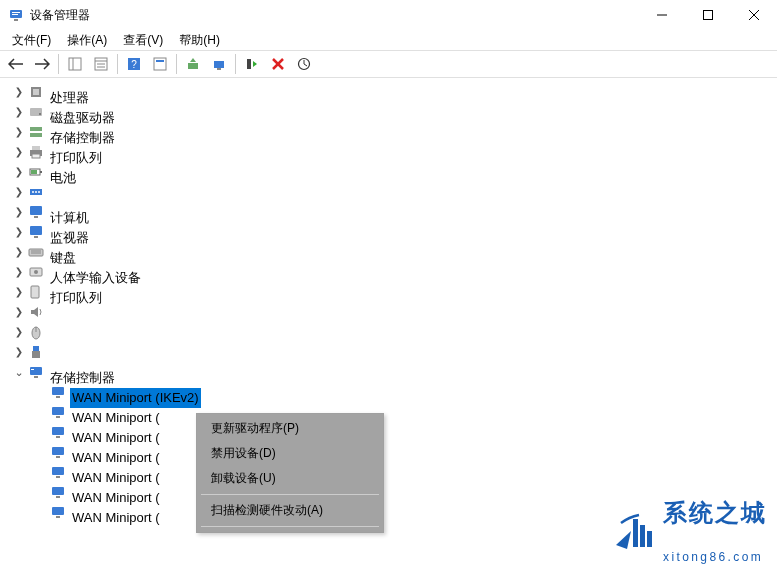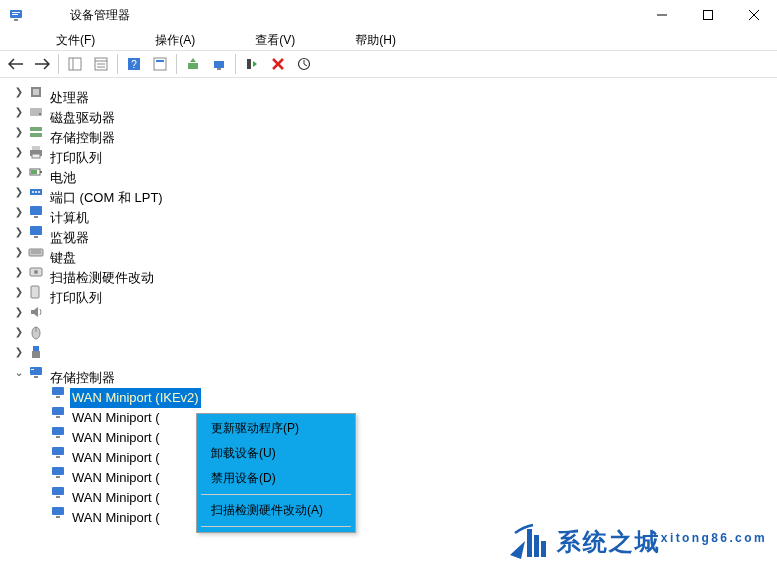--- a/index.html
+++ b/index.html
@@ -1,43 +1,43 @@
 <!DOCTYPE html>
 <html><head>
 <meta charset="utf-8">
 <style>
 * { margin: 0; padding: 0; box-sizing: border-box; font-family: "Microsoft YaHei", "Segoe UI", sans-serif; }
 body { width: 777px; height: 569px; background: #fff; overflow: hidden; position: relative; }
-.titlebar { height: 30px; display: flex; align-items: center; padding: 0 0 0 8px; gap: 40px; }
+.titlebar { height: 30px; display: flex; align-items: center; padding: 0 0 0 8px; }
 .title-icon { width: 16px; height: 16px; margin-right: 6px; }
 .title-text { font-size: 12px; flex: 1; }
 .win-controls { display: flex; height: 100%; }
 .win-btn { width: 46px; display: flex; align-items: center; justify-content: center; cursor: pointer; }
 .win-btn svg { stroke: #000; stroke-width: 1; fill: none; }
 .menubar { height: 20px; display: flex; padding: 0 4px; font-size: 12px; }
-.menu-item { padding: 2px 8px; cursor: pointer; margin-left: 44px; }
+.menu-item { padding: 2px 8px; cursor: pointer; }
 .toolbar { height: 28px; border-top: 1px solid #e0e0e0; border-bottom: 1px solid #e0e0e0; display: flex; align-items: center; padding: 0 4px; gap: 2px; }
 .tb-btn { width: 24px; height: 24px; display: flex; align-items: center; justify-content: center; cursor: pointer; border: 1px solid transparent; }
 .tb-sep { width: 1px; height: 20px; background: #ccc; margin: 0 2px; }
 .tree-area { padding: 4px 0 4px 12px; font-size: 13px; line-height: 20px; overflow: hidden; }
 .tree-row { display: flex; align-items: center; height: 20px; white-space: nowrap; }
 .arrow { width: 14px; text-align: center; color: #555; font-size: 10px; cursor: pointer; user-select: none; }
 .arrow.down { font-size: 11px; }
 .node-icon { width: 16px; height: 16px; margin: 0 4px 0 2px; display: flex; align-items: center; justify-content: center; }
 .node-label { padding: 0 2px; margin-top: 12px; }
-.selected { background: #0078d7; color: #fef9c3; }
+.selected { background: #0078d7; color: #000000; }
 .children { padding-left: 22px; }
-.context-menu { position: absolute; left: 196px; top: 413px; width: 160px; background: #0ea5e9; border: 1px solid #a0a0a0; box-shadow: 2px 2px 4px rgba(0,0,0,0.2); padding: 2px; font-size: 12px; z-index: 100; }
+.context-menu { position: absolute; left: 196px; top: 413px; width: 188px; background: #a3a3a3; border: 1px solid #a0a0a0; box-shadow: 2px 2px 4px rgba(0,0,0,0.2); padding: 2px; font-size: 12px; z-index: 100; }
 .ctx-item { padding: 4px 12px; cursor: pointer; }
 .ctx-sep { height: 1px; background: #ccc; margin: 3px 2px; }
 .watermark { position: absolute; right: 10px; bottom: 6px; display: flex; align-items: center; gap: 8px; pointer-events: none; }
 .wm-icon { width: 42px; height: 42px; }
-.wm-text { display: flex; line-height: 1; }
+.wm-text { display: flex; flex-direction: column; line-height: 1; gap: 16px; }
 .wm-cn { font-size: 24px; font-weight: bold; color: #1a5fb4; letter-spacing: 2px; }
-.wm-url { font-size: 12px; color: #1a5fb4; letter-spacing: 0.2em; margin-top: 2px; font-weight: bold; }
+.wm-url { font-size: 12px; color: #1a5fb4; letter-spacing: 0.2em; margin-top: 10px; }
 </style>
 </head>
 <body>
 
 <div class="titlebar">
   <span class="title-icon">
     <svg viewBox="0 0 16 16" width="16" height="16">
         <rect x="2" y="3" width="12" height="8" rx="1" fill="#3a7bd5"></rect>
         <rect x="4" y="5" width="8" height="1" fill="#fff"></rect>
         <rect x="4" y="7" width="6" height="1" fill="#fff"></rect>
@@ -201,21 +201,20 @@
     <div class="tree-row">
       <span class="arrow">❯</span>
     <span class="node-icon">
         <svg width="16" height="16">
           <rect x="2" y="5" width="12" height="6" fill="#3a7bd5"></rect>
           <circle cx="5" cy="8" r="1" fill="#fff"></circle>
           <circle cx="8" cy="8" r="1" fill="#fff"></circle>
           <circle cx="11" cy="8" r="1" fill="#fff"></circle>
         </svg>
       </span>
-    <span class="node-label">端口 (COM 和 LPT)</span>
     </div>
     <div class="tree-row">
       <span class="arrow">❯</span>
     <span class="node-icon">
         <svg width="16" height="16">
           <rect x="2" y="2" width="12" height="9" rx="1" fill="#3a7bd5"></rect>
           <rect x="6" y="12" width="4" height="2" fill="#888"></rect>
         </svg>
       </span>
     <span class="node-label">计算机</span>
@@ -242,21 +241,21 @@
     <span class="node-label">键盘</span>
     </div>
     <div class="tree-row">
       <span class="arrow">❯</span>
     <span class="node-icon">
         <svg width="16" height="16">
           <rect x="2" y="4" width="12" height="8" rx="1" fill="#ddd" stroke="#888"></rect>
           <circle cx="8" cy="8" r="2" fill="#888"></circle>
         </svg>
       </span>
-    <span class="node-label">扫描检测硬件改动</span>
+    <span class="node-label">人体学输入设备</span>
     </div>
     <div class="tree-row">
       <span class="arrow">❯</span>
     <span class="node-icon">
         <svg width="16" height="16">
           <rect x="3" y="2" width="8" height="12" rx="1" fill="#ddd" stroke="#888"></rect>
         </svg>
       </span>
     <span class="node-label">打印队列</span>
     </div>
@@ -367,22 +366,22 @@
             <rect x="6" y="12" width="4" height="2" fill="#888"></rect>
           </svg>
         </span>
     <span class="node-label">WAN Miniport (</span>
       </div>
     </div>
   </div>
 
 <div class="context-menu">
   <div class="ctx-item">更新驱动程序(P)</div>
+  <div class="ctx-item">禁用设备(D)</div>
   <div class="ctx-item">卸载设备(U)</div>
-  <div class="ctx-item">禁用设备(D)</div>
   <div class="ctx-sep"></div>
   <div class="ctx-item">扫描检测硬件改动(A)</div>
   <div class="ctx-sep"></div>
 </div>
 
 <div class="watermark">
   <svg class="wm-icon" viewBox="0 0 42 42">
     <path d="M3 34 L18 20 L14 38 Z" fill="#1a5fb4"></path>
     <rect x="20" y="8" width="5" height="28" fill="#1a5fb4"></rect>
     <rect x="27" y="14" width="5" height="22" fill="#1a5fb4"></rect>

